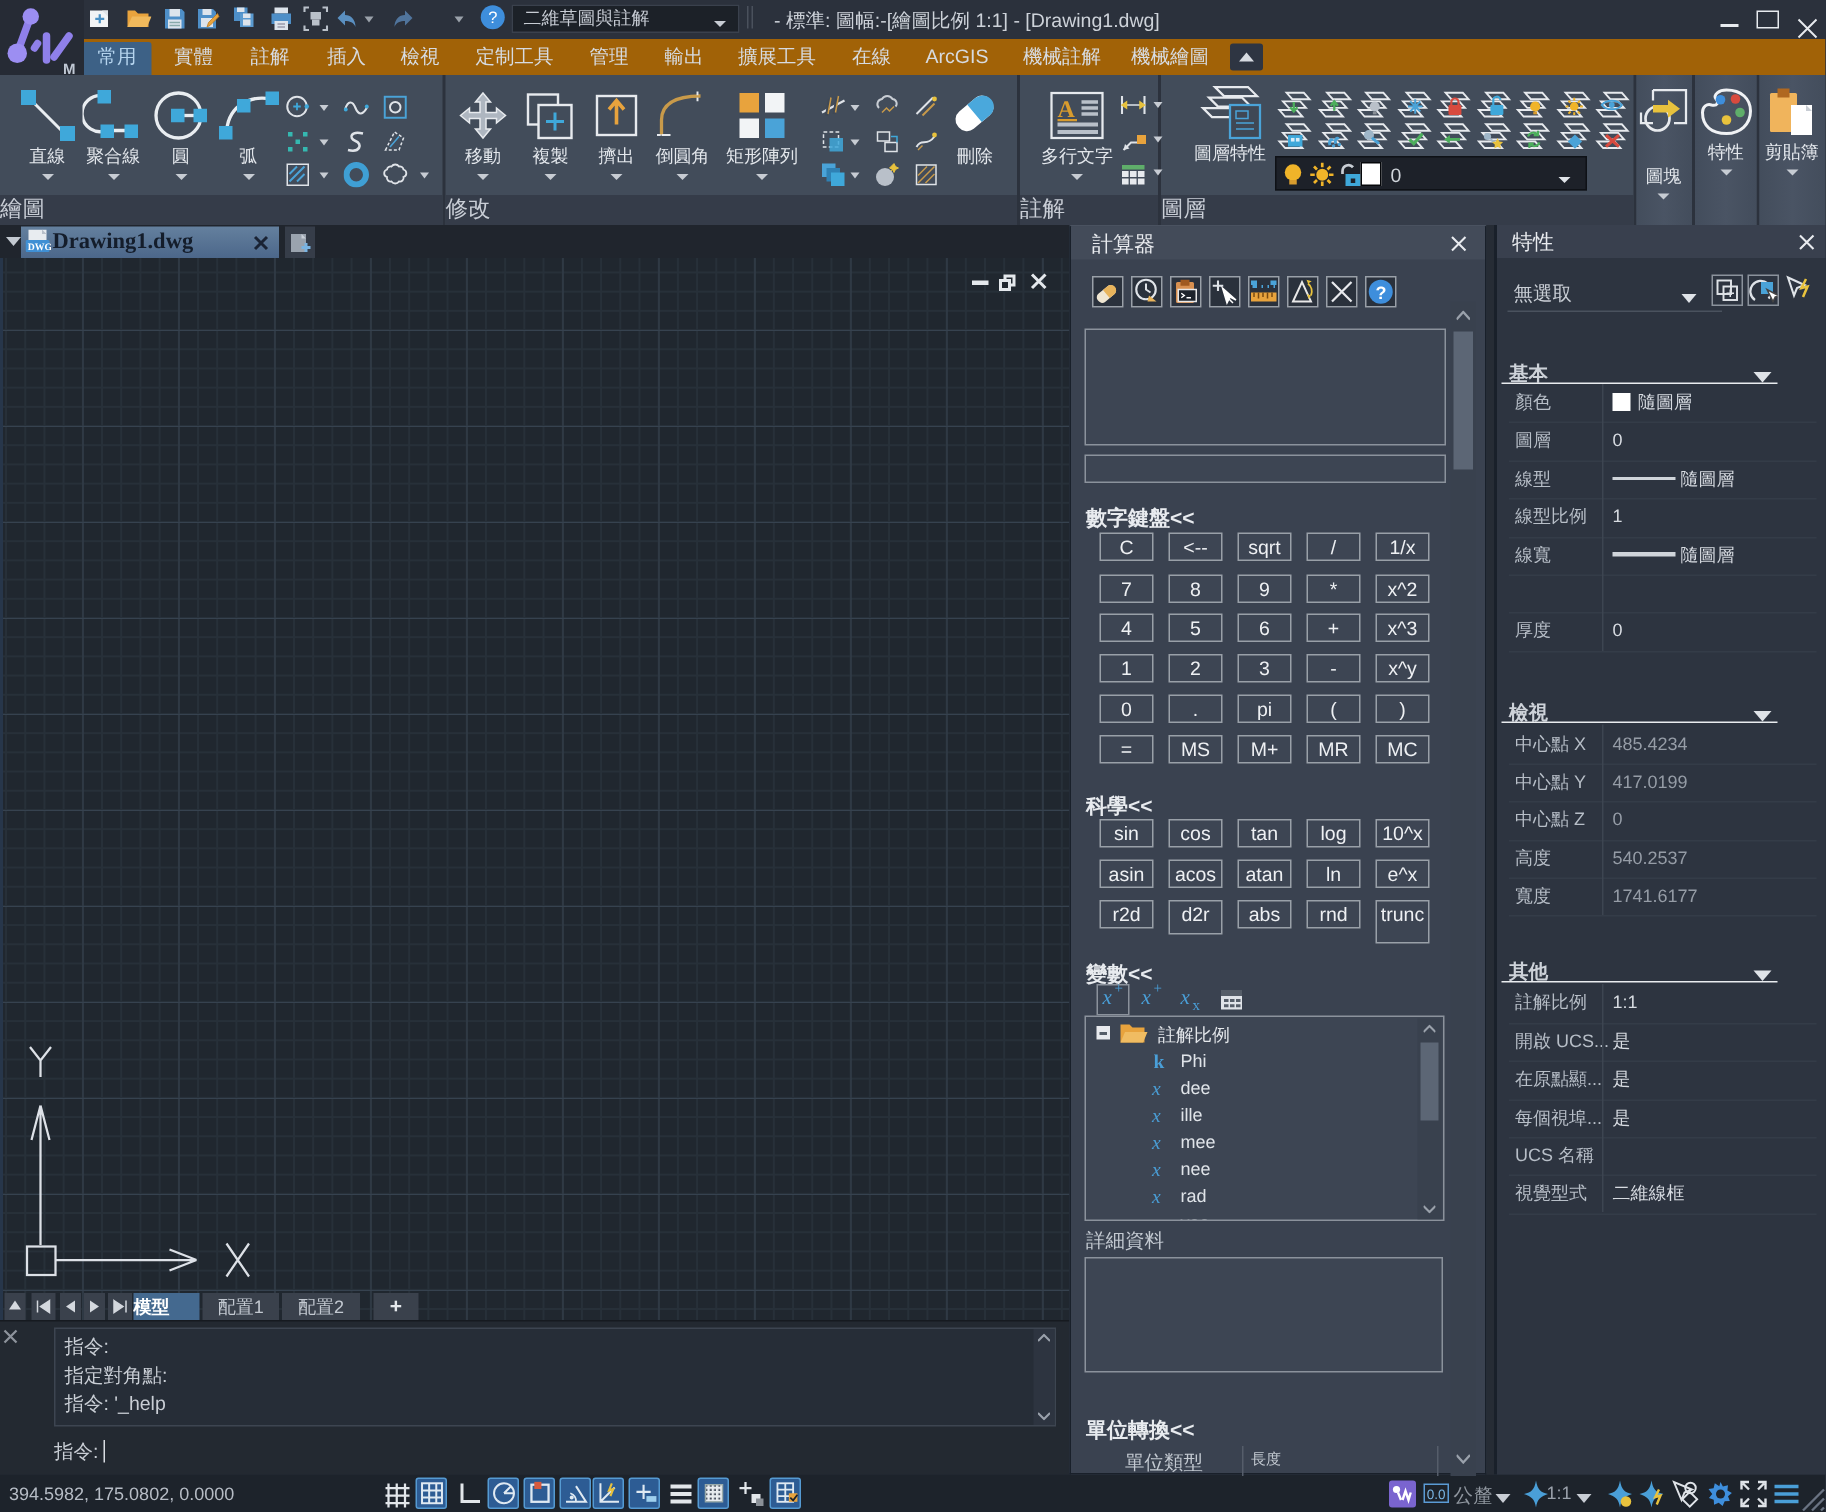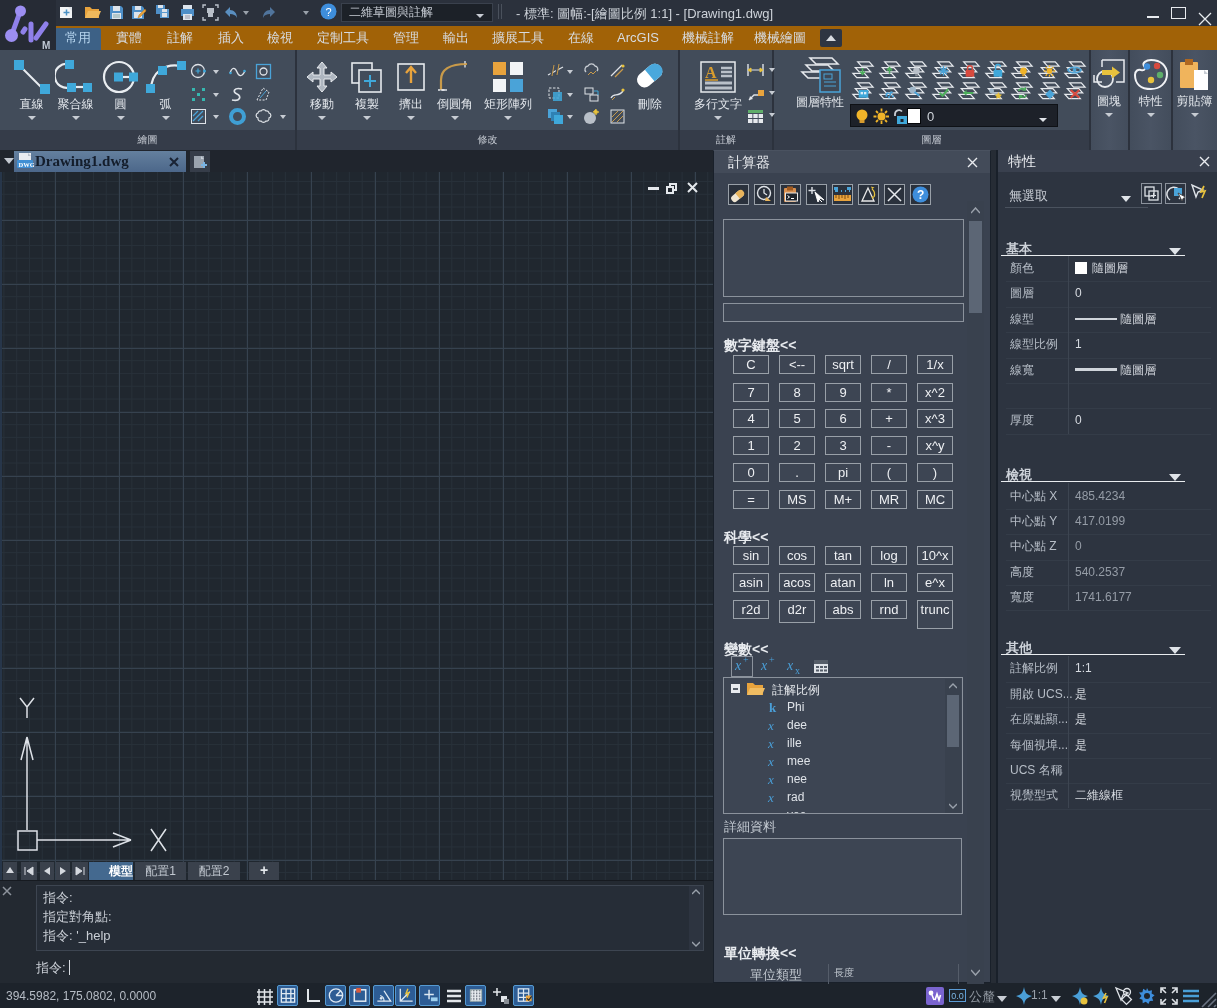--- a/index.html
+++ b/index.html
@@ -12,21 +12,21 @@
 #wsbox .arr{position:absolute;right:8px;top:7px}
 #ttext{position:absolute;left:516px;top:5px;font-size:13px;color:#cdd2d9;white-space:nowrap}
 .winbtn{position:absolute;top:0;height:26px;color:#e8ebef}
 
 #tabrow{position:absolute;left:0;top:26px;width:1217px;height:24px;background:#a16207}
 .rtab{position:absolute;top:0;height:24px;line-height:24px;color:#d7dbe1;font-size:13px;text-align:center}
 .rtab.act{background:#3d6186;color:#b5d4ee;top:2px;height:22px;line-height:20px;border-radius:2px 2px 0 0}
 
 #ribbon{position:absolute;left:0;top:50px;width:1217px;height:100px;background:#424c5a}
 .rsep{position:absolute;top:0;width:2px;height:100px;background:#2c323d}
-.glabel{position:absolute;top:80px;height:20px;background:#353c49;color:#c9ced6;font-size:10px;line-height:19px;text-align:center}
+.glabel{position:absolute;top:80px;height:20px;background:#353c49;color:#c9ced6;font-size:15px;line-height:19px;text-align:left}
 .bigbtn{position:absolute;top:10px;text-align:center;color:#e3e7ec;font-size:12px}
 .bigbtn .lbl{margin-top:2px;white-space:nowrap}
 .darr{width:0;height:0;border-left:4px solid transparent;border-right:4px solid transparent;border-top:4px solid #c7ccd3;margin:3px auto 0}
 .sico{position:absolute;width:17px;height:17px}
 .sarr{position:absolute;width:0;height:0;border-left:3.5px solid transparent;border-right:3.5px solid transparent;border-top:4px solid #c7ccd3}
 
 #doctabs{position:absolute;left:0;top:150px;width:713px;height:22px;background:#20252d}
 #dtab{position:absolute;left:14px;top:1px;width:172px;height:21px;background:linear-gradient(#64809e,#4c678a);color:#141d2b;font-family:"Liberation Serif",serif;font-weight:bold;font-size:15px;line-height:21px}
 #newtab{position:absolute;left:190px;top:1px;width:20px;height:21px;background:#363d49}
 
@@ -534,21 +534,21 @@
 
   <div style="position:absolute;left:1091px;top:0;width:37px;height:100px;background:linear-gradient(90deg,#434d5c,#4a5464,#434d5c)"></div>
   <div style="position:absolute;left:1130px;top:0;width:41px;height:100px;background:linear-gradient(90deg,#434d5c,#4a5464,#434d5c)"></div>
   <div style="position:absolute;left:1173px;top:0;width:44px;height:100px;background:linear-gradient(90deg,#434d5c,#4a5464,#434d5c)"></div>
   <div class="bigbtn" style="left:1089px;top:8px;width:40px">
     <svg width="34" height="34" viewBox="0 0 34 34" style="margin:0 auto">
         <path d="M10 2 H32 V24 H24 M10 2 v7 M10 24 h-8 v-7" stroke="#e7eaee" fill="none" stroke-width="1.5"></path>
         <circle cx="13" cy="21" r="8" stroke="#e7eaee" fill="none" stroke-width="1.8"></circle>
         <path d="M10 12 h10 v-3.5 l8 6 -8 6 V17 h-10 z" fill="#e8c23d"></path>
       </svg>
-    <div class="lbl" style="margin-top:1px">圖塊</div>
+    <div class="lbl" style="margin-top:17px">圖塊</div>
       <div class="darr"></div>
   </div>
   <div class="bigbtn" style="left:1130px;top:8px;width:41px">
     <svg width="36" height="34" viewBox="0 0 36 34" style="margin:0 auto">
         <path d="M18 2 C28 2 34 8 34 16 C34 25 27 31 18 31 C8 31 2 26 2 17 C2 13 5 11 8 12 C12 13 13 10 11 8 C9 5 13 2 18 2 z" stroke="#f0f2f5" fill="none" stroke-width="2"></path>
         <circle cx="14" cy="8.5" r="3.2" fill="#3e8edc"></circle>
         <circle cx="24" cy="8" r="3.2" fill="#d84a3e"></circle>
         <circle cx="27" cy="17" r="3.2" fill="#5fae6a"></circle>
         <circle cx="18" cy="22" r="3.2" fill="#e8c23d"></circle>
       </svg>
@@ -627,21 +627,21 @@
   <div class="ltbtn" style="left:54px;width:14px">
       <svg width="14" height="18">
         <path d="M4 5 L10 9 L4 13 z" fill="#d4d8de"></path>
       </svg>
     </div>
   <div class="ltbtn" style="left:70px;width:16px">
       <svg width="16" height="18">
         <path d="M12 5 v8 M4 5 L10 9 L4 13 z" stroke="#d4d8de" fill="#d4d8de"></path>
       </svg>
     </div>
-  <div class="ltbtn" style="left:87px;width:44px;background:#44698f;color:#fff;font-size:12px;text-align:right;line-height:18px;font-weight:bold">模型</div>
+  <div class="ltbtn" style="left:87px;width:44px;background:#44698f;color:#fff;font-size:12px;text-align:left;line-height:18px;font-weight:bold">模型</div>
   <div class="ltbtn" style="left:133px;width:51px;font-size:12px;text-align:center;line-height:18px">配置1</div>
   <div class="ltbtn" style="left:186px;width:52px;font-size:12px;text-align:center;line-height:18px">配置2</div>
   <div class="ltbtn" style="left:247px;width:30px;font-size:14px;text-align:center;line-height:17px;color:#e4e8ec;font-weight:bold">+</div>
 </div>
 
 <div id="cmd">
   <svg style="position:absolute;left:2px;top:5px" width="10" height="10" viewBox="0 0 10 10">
       <path d="M1 1 L9 9 M9 1 L1 9" stroke="#8d939c" stroke-width="1.5"></path>
     </svg>
   <div id="cmdhist">指令:<br>指定對角點:<br>指令: '_help</div>

